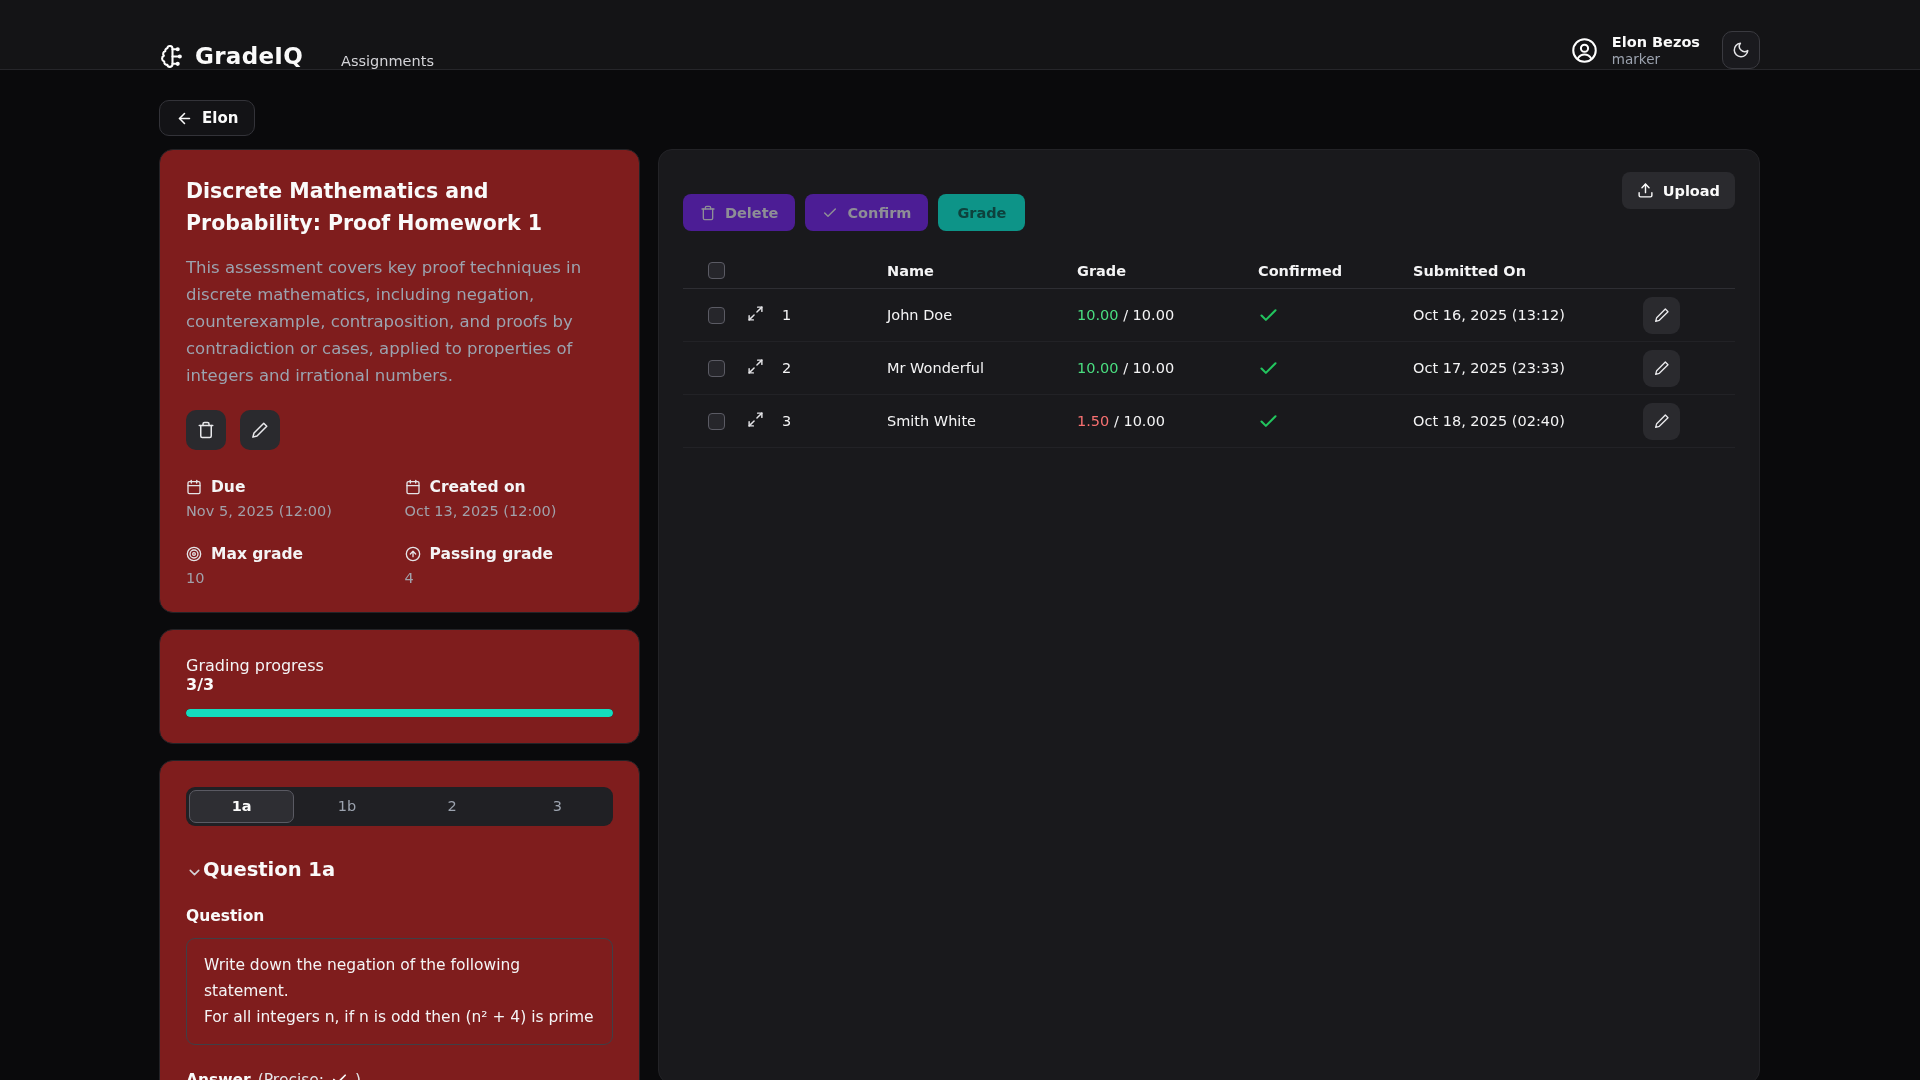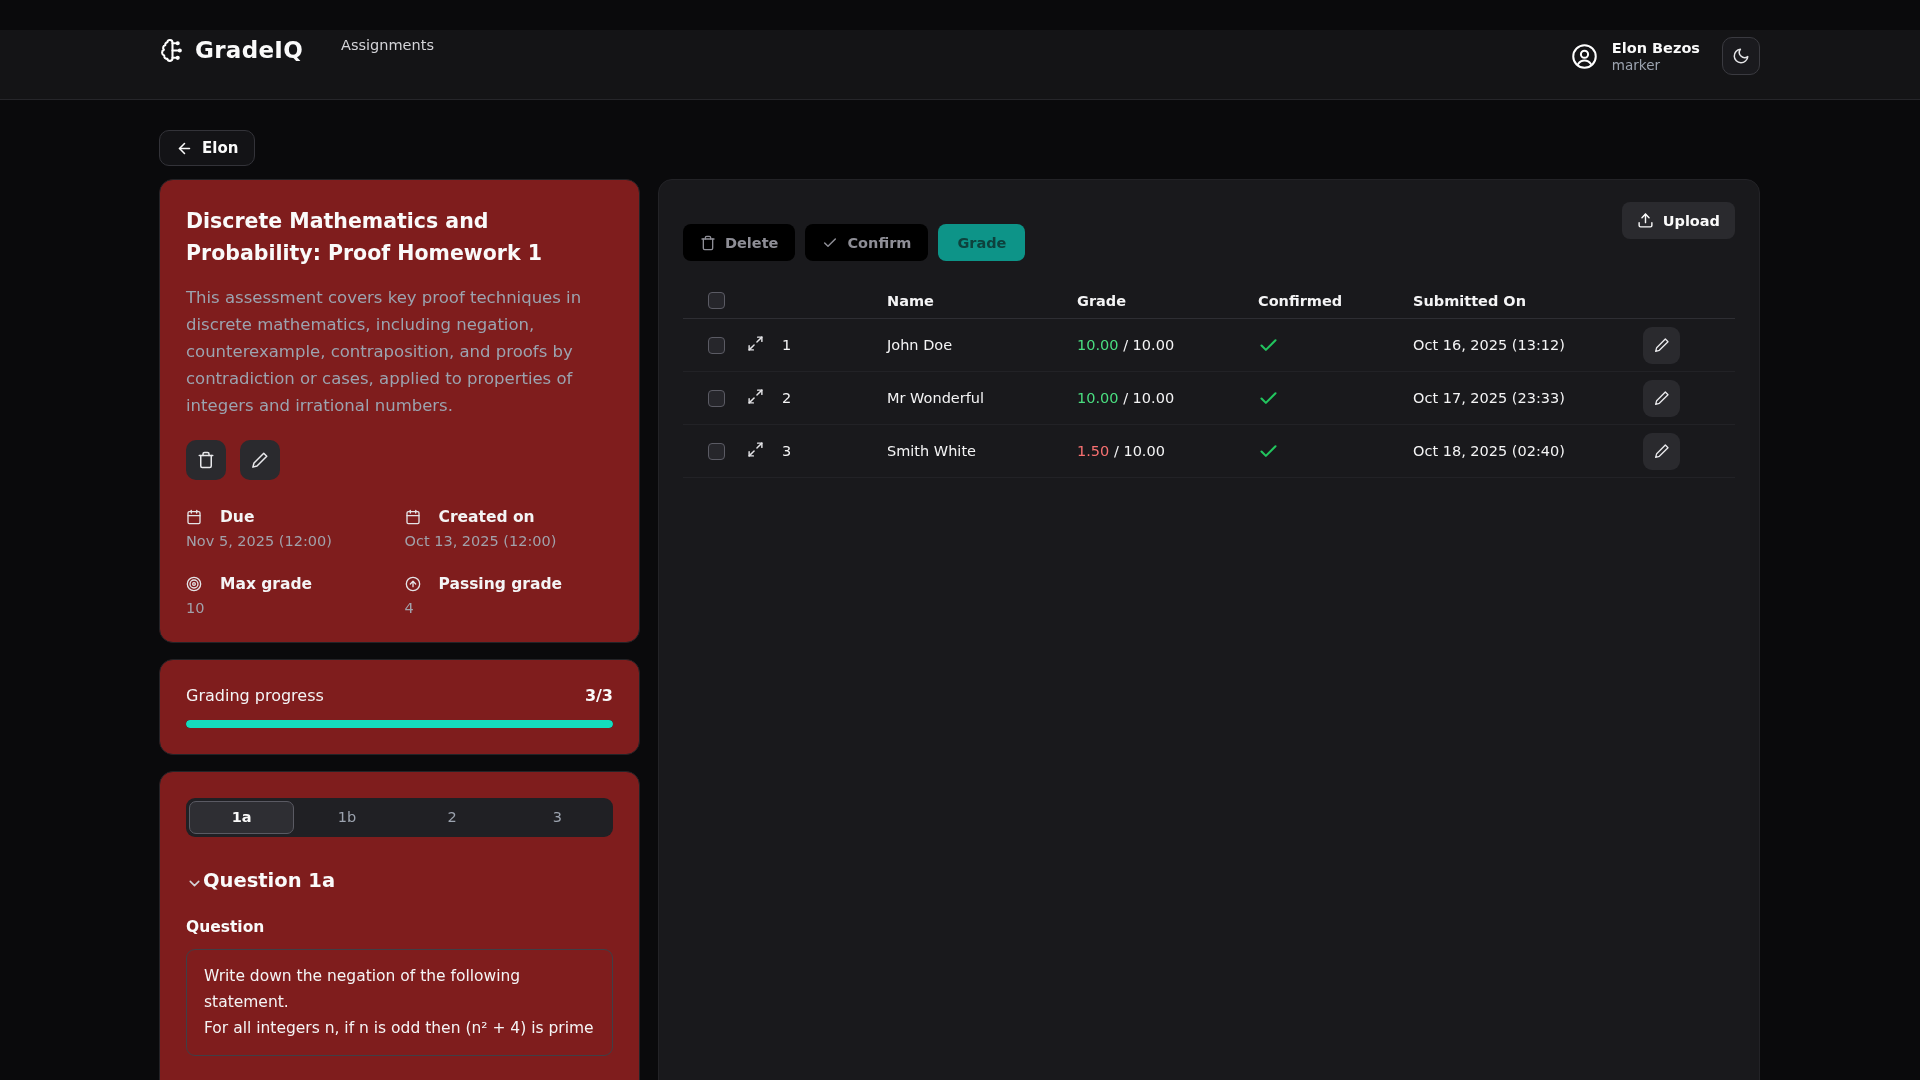--- a/index.html
+++ b/index.html
@@ -8,21 +8,21 @@
     background:#0a0a0c;
     font-family:"DejaVu Sans","Liberation Sans",sans-serif;
     color:#fafafa;
     position:relative;
   }
   svg { display:block; }
 
   
   .navbar {
     height:70px; background:#141416; border-bottom:1px solid #26262a;
-    display:flex; align-items:flex-start; padding:7px 160px 0 160px;margin-top:30px;
+    display:flex; align-items:flex-end; padding:15px 160px 0 160px;
   }
   .brand { display:flex; align-items:center; gap:10px; }
   .brand-icon { color:#ffffff; }
   .brand-name { font-size:23px; font-weight:800; letter-spacing:.3px; }
   .nav-links { margin-left:38px; display:flex; gap:24px; }
   .nav-link { font-size:14.5px; color:#d4d4d8; cursor:pointer; }
   .nav-right { margin-left:auto; display:flex; align-items:center; gap:14px; }
   .avatar { color:#fff; }
   .user-meta { display:flex; flex-direction:column; line-height:1.25; }
   .user-name { font-size:14.5px; font-weight:700; }
@@ -51,26 +51,26 @@
   
   .assignment-title { font-size:20.5px; font-weight:800; line-height:1.55; }
   .assignment-desc { margin-top:14px; font-size:16.5px; line-height:1.65; color:#9ca3af; }
   .icon-row { display:flex; gap:14px; margin-top:20px; }
   .sq-btn {
     width:40px; height:40px; border-radius:10px; border:none;
     background:#2a2a2e; color:#e9e9ec; display:flex; align-items:center;
     justify-content:center; cursor:pointer;
   }
   .detail-grid { display:grid; grid-template-columns:1fr 1fr; gap:26px 10px; margin-top:28px; }
-  .detail-label { display:flex; align-items:center; gap:18px; font-size:15.5px; font-weight:700; color:#f4f4f5; }
+  .detail-label { display:flex; align-items:center; gap:9px; font-size:15.5px; font-weight:700; color:#f4f4f5; }
   .detail-label svg { color:#e4e4e7; }
   .detail-value { margin-top:7px; font-size:14.5px; color:#a1a1aa; }
 
   
-  .progress-row { display:flex; align-items:flex-start; justify-content:space-between; }
+  .progress-row { display:flex; align-items:flex-start; justify-content:space-between;flex-direction:column; }
   .progress-label { font-size:16px; font-weight:500; color:#f4f4f5; }
   .progress-count { font-size:16px; font-weight:700; }
   .progress-track { margin-top:15px; height:8px; border-radius:5px; background:#2a2a2e; overflow:hidden; }
   .progress-fill { height:100%; border-radius:5px; background:#14dcbd; }
 
   
   .tabs {
     display:grid; grid-template-columns:repeat(4,1fr);
     background:#202024; border-radius:9px; padding:3px; height:39px;
   }
@@ -99,21 +99,21 @@
   .panel-title { font-size:19px; font-weight:800; margin-top:5px; }
   .upload-btn {
     position:absolute; top:22px; right:24px; height:37px;
     display:flex; align-items:center; gap:9px; padding:0 15px;
     background:#2a2a2e; border:none; border-radius:8px; color:#fafafa;
     font-size:14.5px; font-weight:600; cursor:pointer; font-family:inherit;
   }
   .actions-row { display:flex; gap:10px; margin-top:20px; }
   .action-btn {
     height:37px; display:flex; align-items:center; gap:9px; padding:0 17px;
-    background:#000000; border:none; border-radius:8px; color:#8e8e96;
+    background:#4c1d95; border:none; border-radius:8px; color:#8e8e96;
     font-size:14.5px; font-weight:600; cursor:pointer; font-family:inherit;
   }
   .action-btn.grade { background:#0d9488; color:#0d423d; font-weight:700; padding:0 19px; }
 
   .table { margin-top:22px; }
   .trow {
     display:grid;
     grid-template-columns:39px 35px 105px 190px 181px 155px 1fr 56px;
     align-items:center; padding:0 36px 0 25px;
   }

